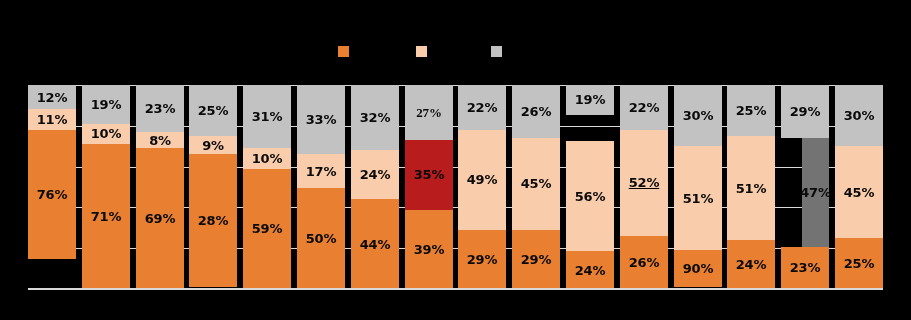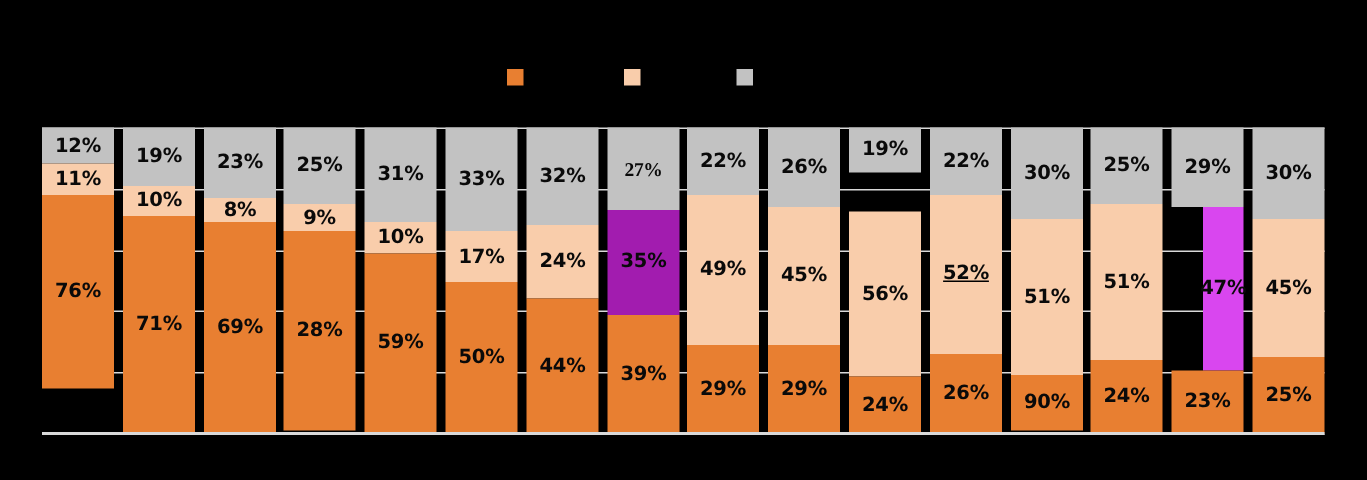--- a/index.html
+++ b/index.html
@@ -209,21 +209,21 @@
             <span class="seg-label">24%</span>
           </div>
           <div class="seg seg-orange" style="height: 89.76px; background: rgb(232, 127, 49);">
             <span class="seg-label">44%</span>
           </div>
         </div>
         <div class="bar" style="left: 377px;">
           <div class="seg seg-gray" style="height: 55.08px; background: rgb(194, 194, 194); font-family: Liberation Serif, serif;">
             <span class="seg-label">27%</span>
           </div>
-          <div class="seg seg-peach" style="height: 71.4px; background: #a21caf;">
+          <div class="seg seg-peach" style="height: 71.4px; background: #b91c1c;">
             <span class="seg-label">35%</span>
           </div>
           <div class="seg seg-orange" style="height: 79.56px; background: rgb(232, 127, 49);">
             <span class="seg-label">39%</span>
           </div>
         </div>
         <div class="bar" style="left: 430px;">
           <div class="seg seg-gray" style="height: 44.88px; background: rgb(194, 194, 194);">
             <span class="seg-label">22%</span>
           </div>
@@ -286,21 +286,21 @@
             <span class="seg-label">51%</span>
           </div>
           <div class="seg seg-orange" style="height: 48.96px; background: rgb(232, 127, 49);">
             <span class="seg-label">24%</span>
           </div>
         </div>
         <div class="bar" style="left: 753px;">
           <div class="seg seg-gray" style="height: 59.16px; background: rgb(194, 194, 194);">
             <span class="seg-label">29%</span>
           </div>
-          <div class="seg seg-peach" style="height: 120px; background: #d946ef; margin-left: 21px;">
+          <div class="seg seg-peach" style="height: 120px; background: #737373; margin-left: 21px;">
             <span class="seg-label">47%</span>
           </div>
           <div class="seg seg-orange" style="height: 46.92px; background: rgb(232, 127, 49);">
             <span class="seg-label">23%</span>
           </div>
         </div>
         <div class="bar" style="left: 807px;">
           <div class="seg seg-gray" style="height: 61.2px; background: rgb(194, 194, 194);">
             <span class="seg-label">30%</span>
           </div>

